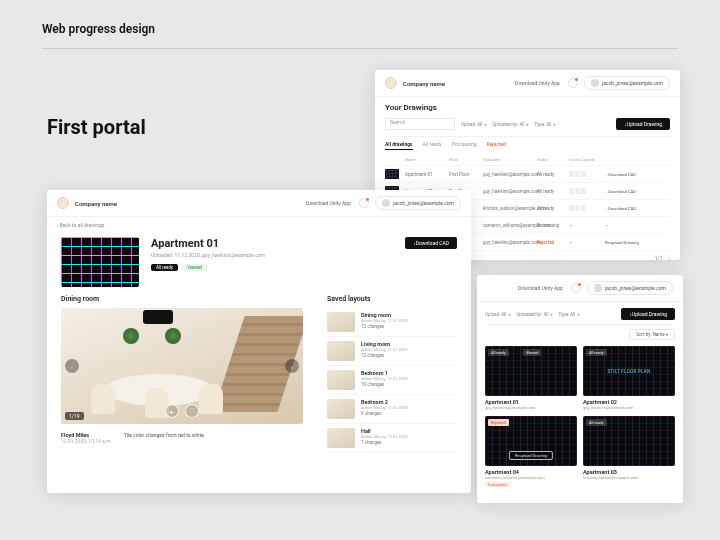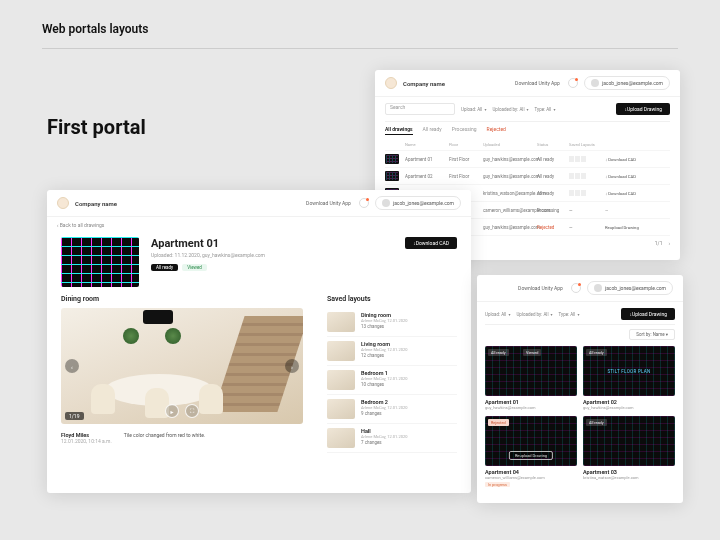--- a/index.html
+++ b/index.html
@@ -101,37 +101,38 @@
 .card .img .pill{position:absolute;top:3px;font-size:3.8px;padding:1px 3px;border-radius:1px;background:rgba(255,255,255,.16);color:#eee;}
 .card .img .pill.l{left:3px}.card .img .pill.r{left:38px}
 .card .nm{font-size:5.5px;font-weight:600;margin-top:3px;}
 .card .sub{font-size:4px;color:#999;}
 .card .progress { display:inline-block; font-size:3.8px; padding:0 3px; border-radius:1px; background:#fdebe3; color:#d86a3e; margin-top:2px;}
 .card .reup { position:absolute; left:50%; bottom:6px; transform:translateX(-50%); border:1px solid #bbb; color:#ddd; font-size:4px; padding:1px 5px; border-radius:2px; background:rgba(0,0,0,.25);}
 </style>
 </head>
 <body>
 
-<div class="page-header">Web portals layouts</div>
+<div class="page-header">Web progress design</div>
 <div class="divider"></div>
 <div class="section-title">First portal</div>
 
 <div class="panel back">
   <div class="topbar">
     <div class="logo-dot"></div>
     <div class="company">Company name</div>
     <div class="spacer"></div>
     <div class="download-app">Download Unity App</div>
     <div class="bell"></div>
     <div class="user-pill">
         <span class="avatar-sm"></span>
         <span>jacob_jones@example.com</span>
       </div>
   </div>
   <div class="body">
+    <div class="title">Your Drawings</div>
     <div class="controls">
       <div class="search-input">Search</div>
       <div class="chip">Upload: All</div>
       <div class="chip">Uploaded by: All</div>
       <div class="chip">Type: All</div>
       <div class="spacer"></div>
       <div class="btn-black">
           <span class="dl"></span>
           <span>Upload Drawing</span>
         </div>

